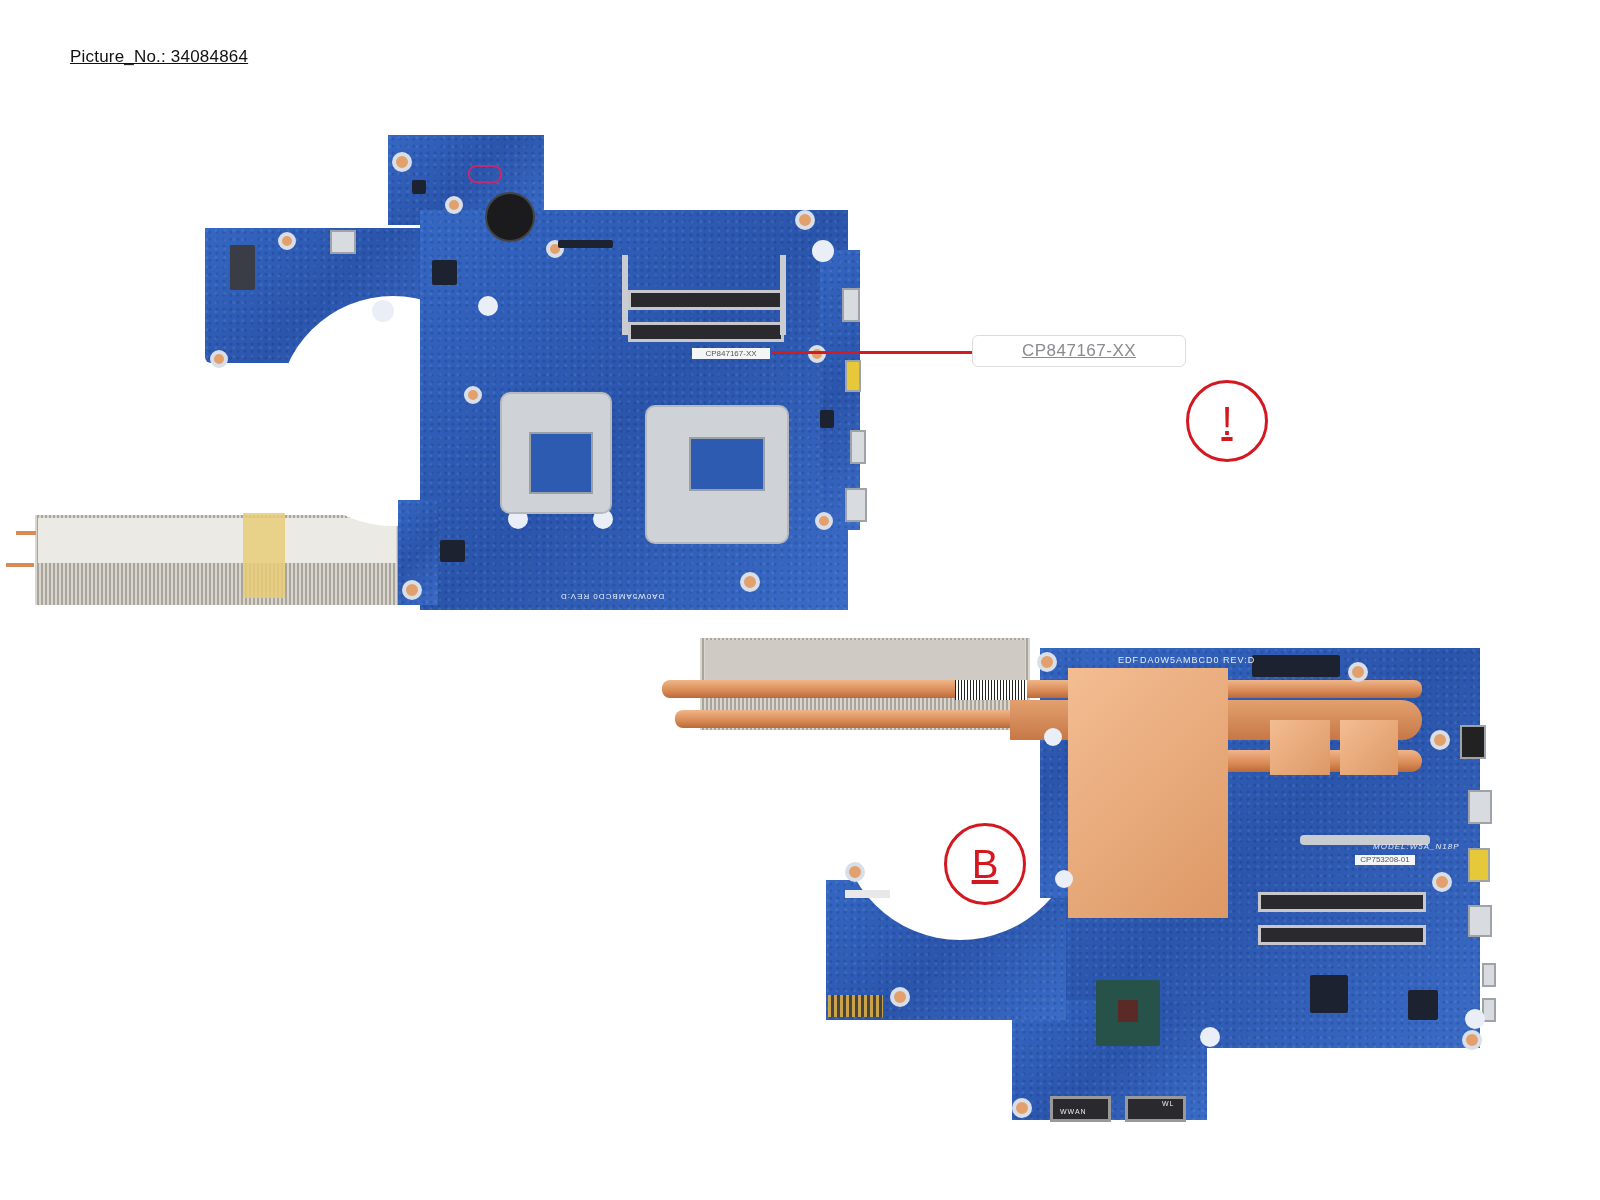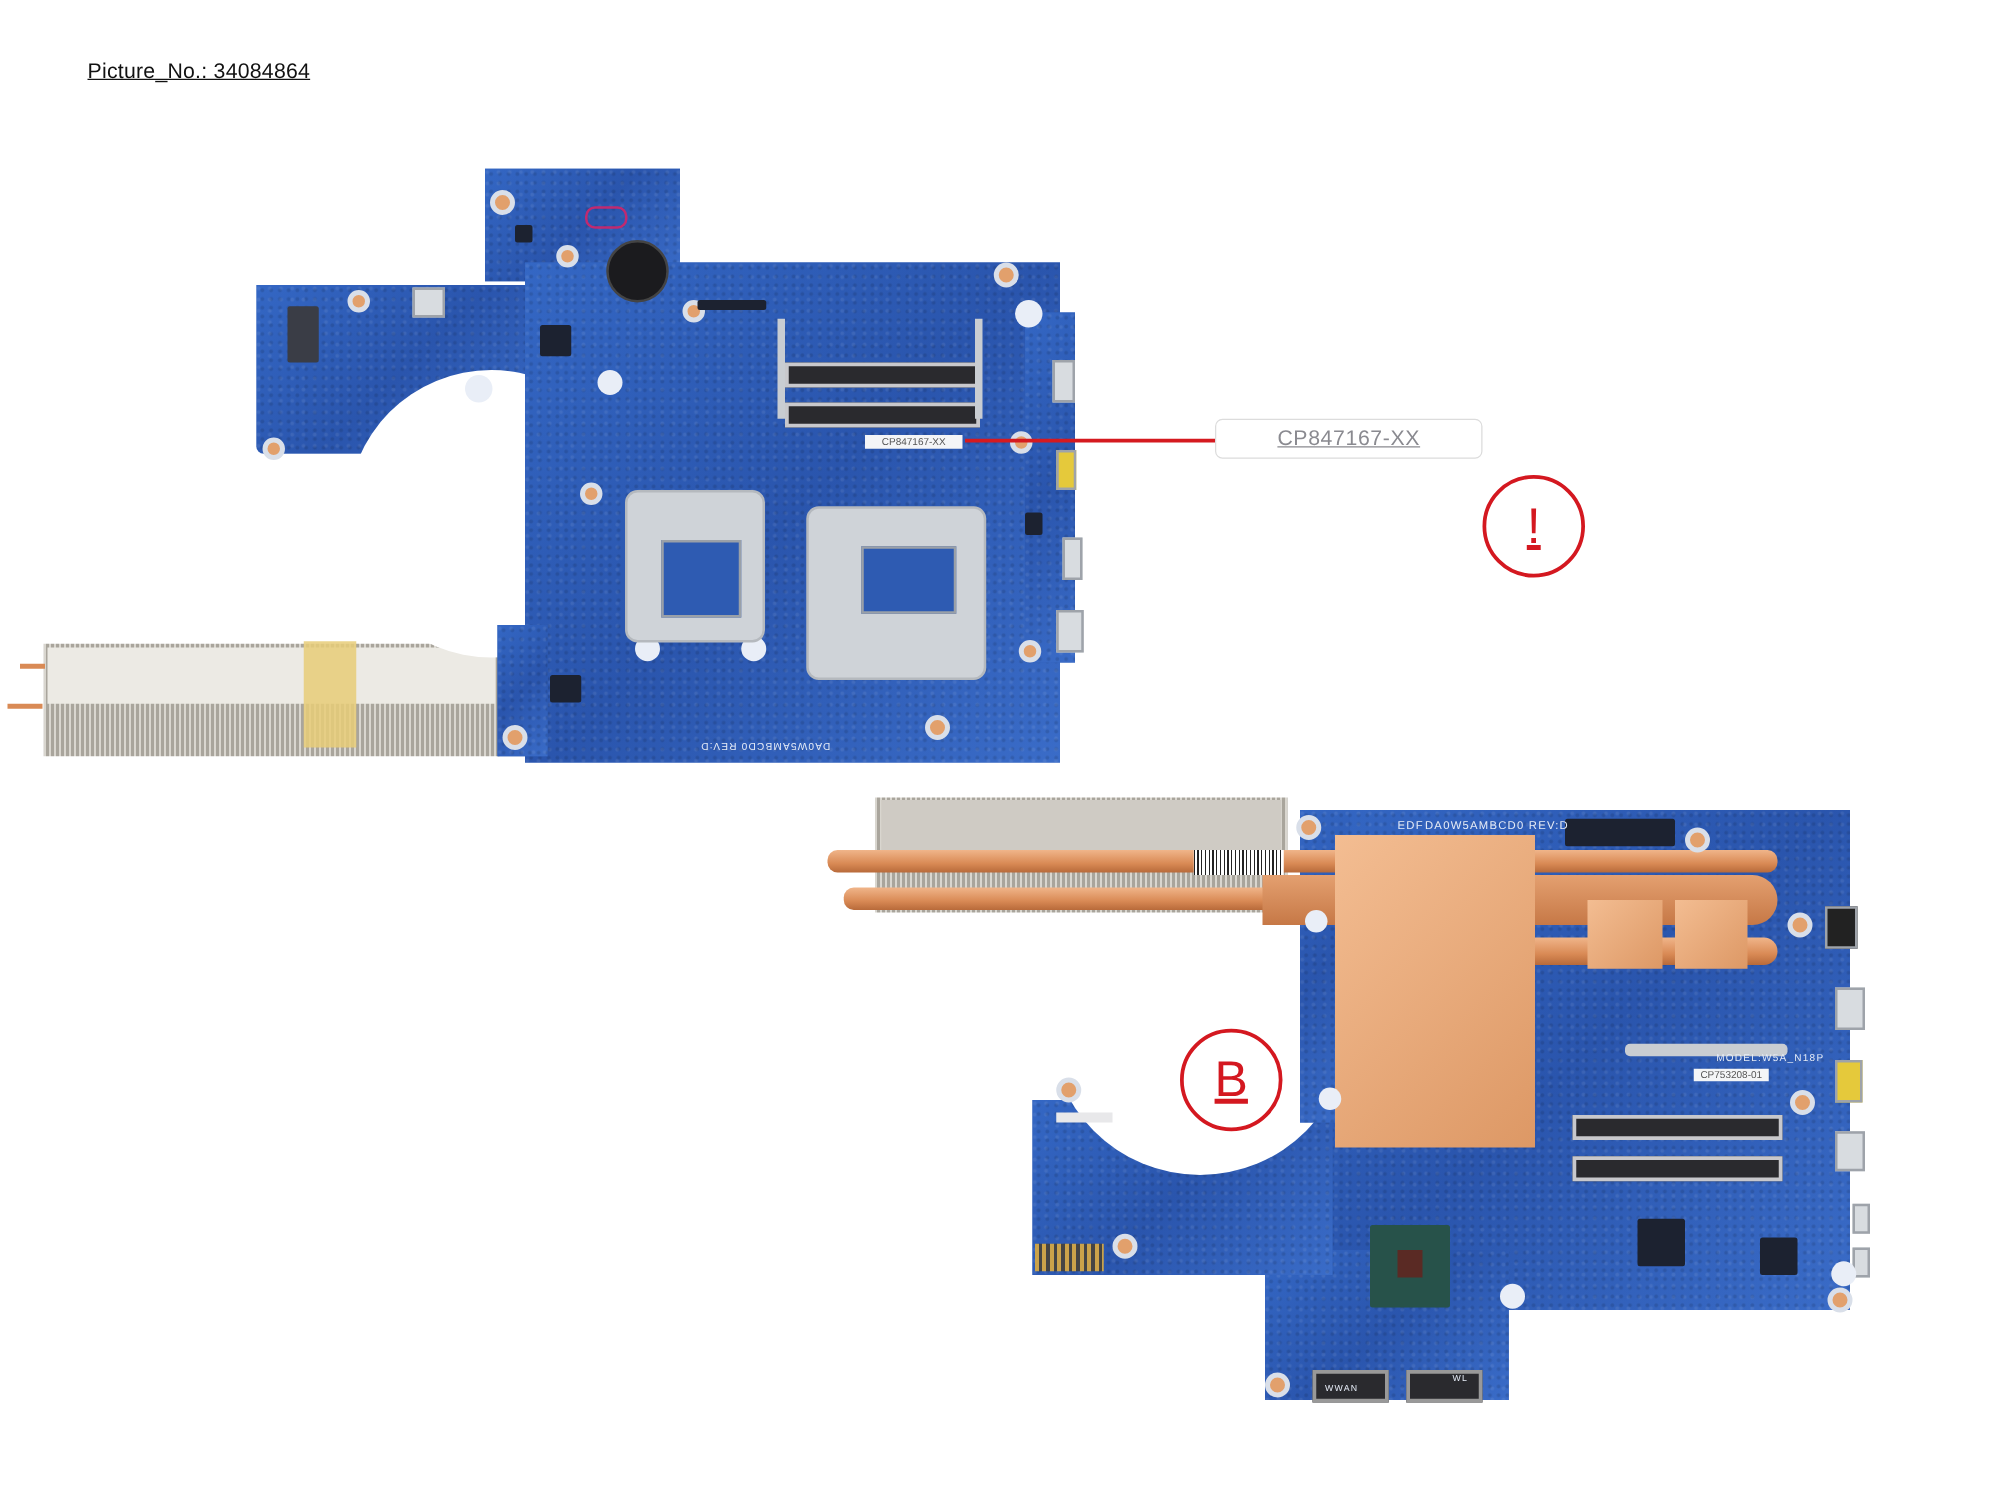--- a/index.html
+++ b/index.html
@@ -157,21 +157,21 @@
   <div class="pad" style="left:845px;top:862px;width:12px;height:12px;"></div>
   <div class="pad" style="left:890px;top:987px;width:12px;height:12px;"></div>
   <div class="pad" style="left:1012px;top:1098px;width:12px;height:12px;"></div>
   <div class="hole" style="left:1044px;top:728px;width:18px;height:18px;"></div>
   <div class="hole" style="left:1055px;top:870px;width:18px;height:18px;"></div>
   <div class="hole" style="left:1200px;top:1027px;width:20px;height:20px;"></div>
   <div class="hole" style="left:1465px;top:1009px;width:20px;height:20px;"></div>
 
   <div class="txt-small" style="left:1118px;top:655px;">EDF</div>
   <div class="txt-small" style="left:1140px;top:655px;">DA0W5AMBCD0 REV:D</div>
-  <div class="txt-small" style="left:1373px;top:842px;font-size:8px;">MODEL:W5A_N18P</div>
+  <div class="txt-small" style="left:1373px;top:842px;font-size:8px;font-style:italic;">MODEL:W5A_N18P</div>
   <div class="label" style="left:1355px;top:855px;width:60px;height:10px;line-height:10px;">CP753208-01</div>
   <div class="txt-small" style="left:1060px;top:1108px;font-size:7px;">WWAN</div>
   <div class="txt-small" style="left:1162px;top:1100px;font-size:7px;">WL</div>
 </div>
 
 <div class="abs circle" style="left:944px;top:823px;">
   <span>B</span>
 </div>
 
 </body></html>

